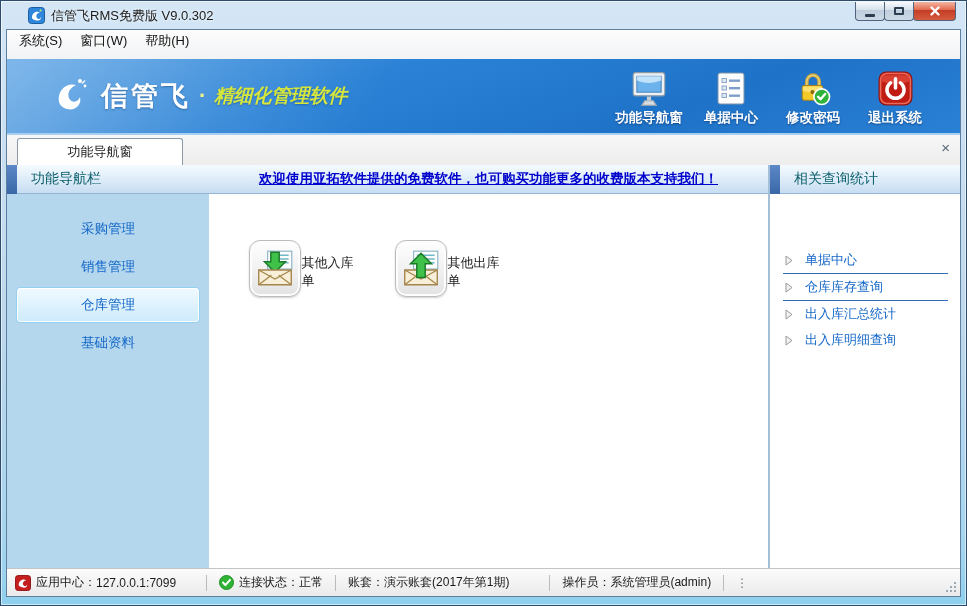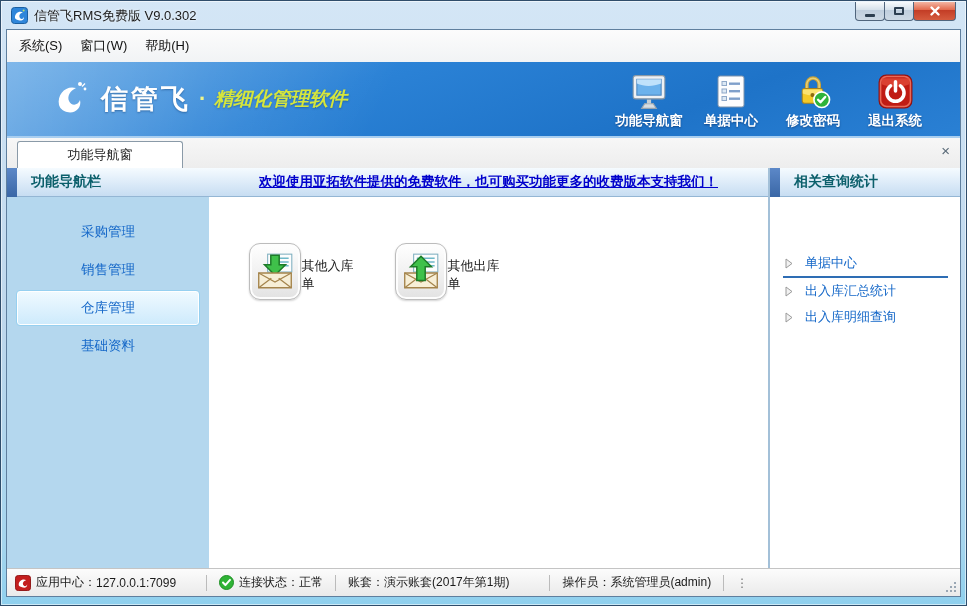--- a/index.html
+++ b/index.html
@@ -6,35 +6,35 @@
   *{box-sizing:border-box;}
   .window{
     position:relative;width:967px;height:606px;
     background:linear-gradient(#d4e6f6 0%,#bdd7ec 55%,#a5d5ee 90%,#8fd0ee 100%);
     border:1px solid #2f4d6b;
     box-shadow:inset 0 0 0 1px rgba(255,255,255,.55);
     font-family:"Liberation Sans","DejaVu Sans",sans-serif;
     overflow:hidden;
   }
   
-  .titlebar{position:absolute;top:1px;left:1px;right:1px;height:27px;display:flex;align-items:center;padding-left:9px;}
+  .titlebar{position:absolute;top:1px;left:18px;right:1px;height:27px;display:flex;align-items:center;padding-left:9px;}
   .title-icon{width:17px;height:17px;margin-right:6px;flex:0 0 auto;}
   .title-text{font-size:13px;color:#1a1a1a;text-shadow:0 0 3px rgba(255,255,255,.9);}
   .win-controls{position:absolute;right:9px;top:0;display:flex;}
   .win-btn{width:30px;height:19px;margin-left:-1px;border:1px solid #50657d;border-top:none;
     border-radius:0 0 4px 4px;background:linear-gradient(#f7fafc,#d5e0ea 45%,#bfcedd 46%,#cdd9e5);
     display:flex;align-items:center;justify-content:center;cursor:pointer;}
   .win-btn.close{width:43px;background:linear-gradient(#f3b5a2,#e2674a 45%,#c33d26 46%,#d55b3e);}
   .glyph-min{width:10px;height:3px;background:#2c3e50;margin-top:8px;border-radius:1px;}
   .glyph-max{width:10px;height:8px;border:2px solid #2c3e50;border-radius:1px;}
   
   .app-body{position:absolute;top:28px;left:5px;right:5px;bottom:8px;border:1px solid #5f7f9e;
     background:#fff;display:flex;flex-direction:column;overflow:hidden;}
   
-  .menubar{height:29px;background:linear-gradient(#fcfcfc,#f1f3f5);display:flex;align-items:center;padding:16px 6px;flex:0 0 auto;}
+  .menubar{height:29px;background:linear-gradient(#fcfcfc,#f1f3f5);display:flex;padding:0 6px;flex:0 0 auto;}
   .menu-item{font-size:13px;color:#111;padding:2px 12px 2px 6px;cursor:pointer;}
   
   .banner{height:76px;flex:0 0 auto;position:relative;display:flex;align-items:center;
     background:
       linear-gradient(115deg,rgba(255,255,255,.28) 0%,rgba(255,255,255,.10) 22%,rgba(255,255,255,0) 40%),
       linear-gradient(160deg,#4f9ce2 0%,#2b82d6 35%,#1e73c8 70%,#2a80d4 100%);
     border-bottom:2px solid #a8cef0;}
   .brand{display:flex;align-items:center;margin-left:42px;}
   .brand-logo{width:44px;height:44px;margin-right:8px;}
   .brand-name{font-size:27px;font-weight:bold;color:#fff;letter-spacing:3px;text-shadow:0 1px 2px rgba(0,40,90,.4);}
@@ -47,21 +47,21 @@
   
   .tabstrip{height:30px;flex:0 0 auto;background:linear-gradient(#f7f7f7,#ededed);display:flex;align-items:flex-end;position:relative;}
   .tab{margin-left:10px;width:166px;height:27px;background:#fff;border:1px solid #8a9aa8;border-bottom:none;
     border-radius:3px 3px 0 0;display:flex;align-items:center;justify-content:center;font-size:13px;color:#222;cursor:pointer;}
   .tab-close{position:absolute;right:10px;top:5px;font-size:15px;color:#5a6a78;cursor:pointer;line-height:1;}
   
   .content{flex:1;display:flex;overflow:hidden;}
   .panel-header{height:29px;flex:0 0 auto;background:linear-gradient(#f5fbff,#c7ddf2);border-bottom:1px solid #94b6d4;
     display:flex;align-items:center;}
   .accent{width:10px;height:29px;background:linear-gradient(#5c88c8,#3a67a6);margin-right:14px;flex:0 0 auto;}
-  .panel-title{color:#0b5f6b;font-weight:bold;font-size:14px;}
+  .panel-title{color:#0b5f6b;font-weight:normal;font-size:14px;}
   .col-sidebar{width:202px;flex:0 0 auto;display:flex;flex-direction:column;}
   .sidebar-body{flex:1;background:#b4d7ee;padding-top:16px;}
   .side-item{height:38px;margin:0 9px;display:flex;align-items:center;justify-content:center;
     color:#1467c8;font-size:13.5px;cursor:pointer;border:1px solid transparent;border-radius:4px;}
   .side-item.selected{background:linear-gradient(#f0faff,#cdeafc);border:1px solid #96d0f0;box-shadow:inset 0 0 0 1px #fff;height:36px;margin:1px 9px;}
   .col-main{flex:1;display:flex;flex-direction:column;min-width:0;}
   .main-header{justify-content:center;}
   .welcome-link{color:#0000cc;font-weight:bold;font-size:13.5px;text-decoration:underline;cursor:pointer;white-space:nowrap;}
   .main-body{flex:1;background:#fff;display:flex;align-items:flex-start;padding:46px 0 0 40px;}
   .shortcut{width:112px;margin-right:34px;display:flex;flex-direction:row;align-items:center;cursor:pointer;}
@@ -263,20 +263,28 @@
           <div class="rp-item">
             <span class="tri">
               <svg width="8" height="11" viewBox="0 0 8 11">
                   <path d="M1 1 L7 5.5 L1 10 Z" fill="#f2f2f2" stroke="#9a9a9a"></path>
                 </svg>
             </span>
             <span class="rp-label">单据中心</span>
           </div>
           <div class="rp-sep"></div>
 
+          <div class="rp-item">
+            <span class="tri">
+              <svg width="8" height="11" viewBox="0 0 8 11">
+                  <path d="M1 1 L7 5.5 L1 10 Z" fill="#f2f2f2" stroke="#9a9a9a"></path>
+                </svg>
+            </span>
+            <span class="rp-label">仓库库存查询</span>
+          </div>
           <div class="rp-sep"></div>
 
           <div class="rp-item">
             <span class="tri">
               <svg width="8" height="11" viewBox="0 0 8 11">
                   <path d="M1 1 L7 5.5 L1 10 Z" fill="#f2f2f2" stroke="#9a9a9a"></path>
                 </svg>
             </span>
             <span class="rp-label">出入库汇总统计</span>
           </div>

